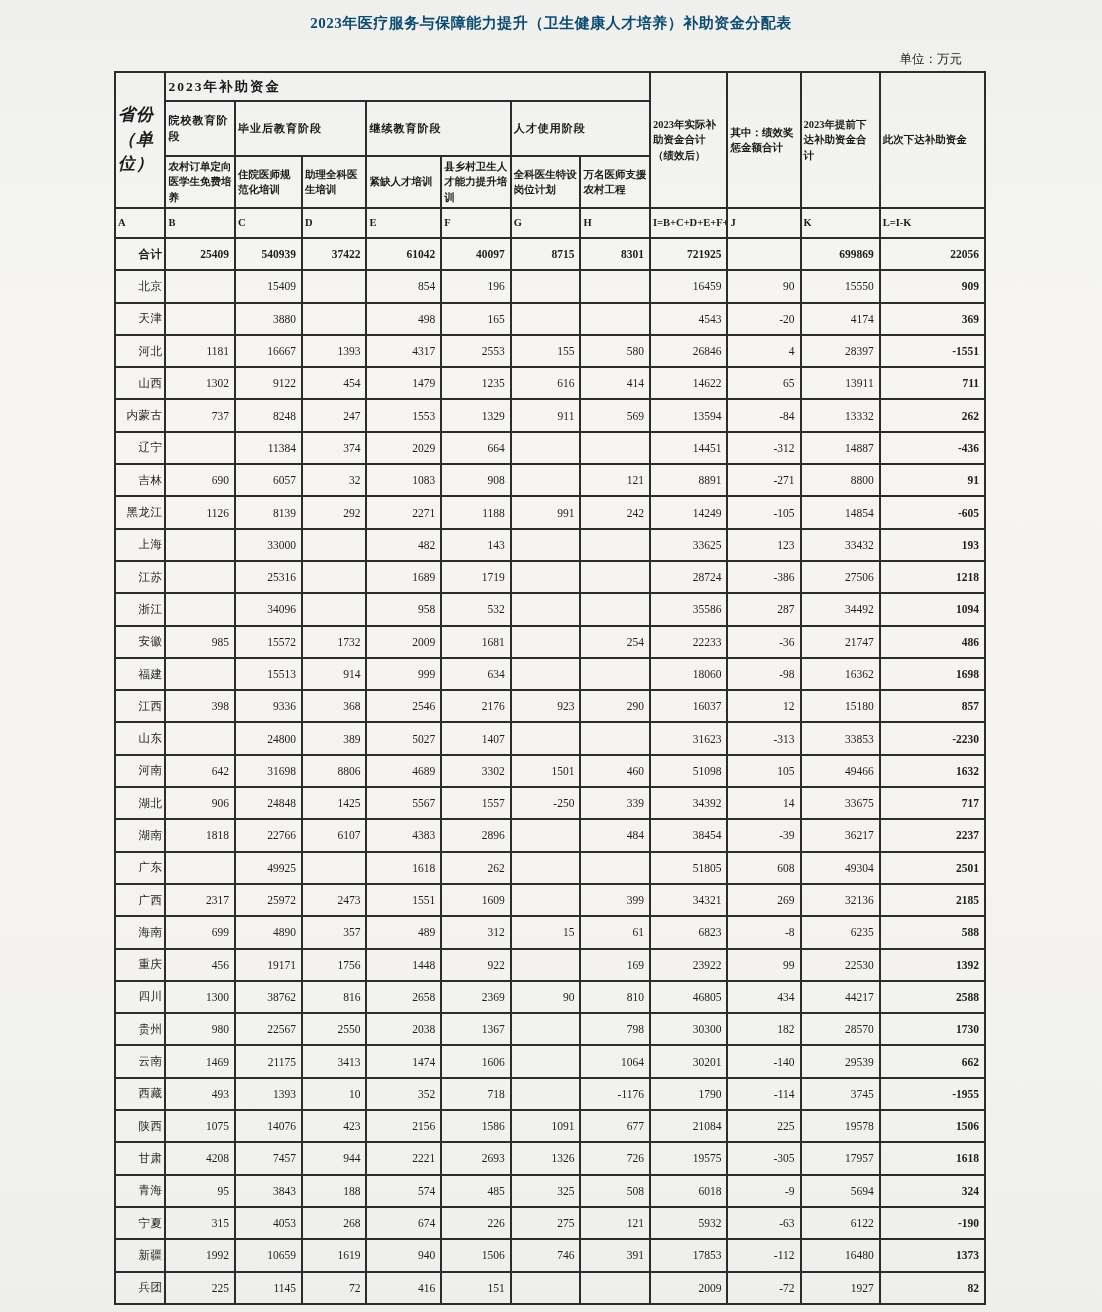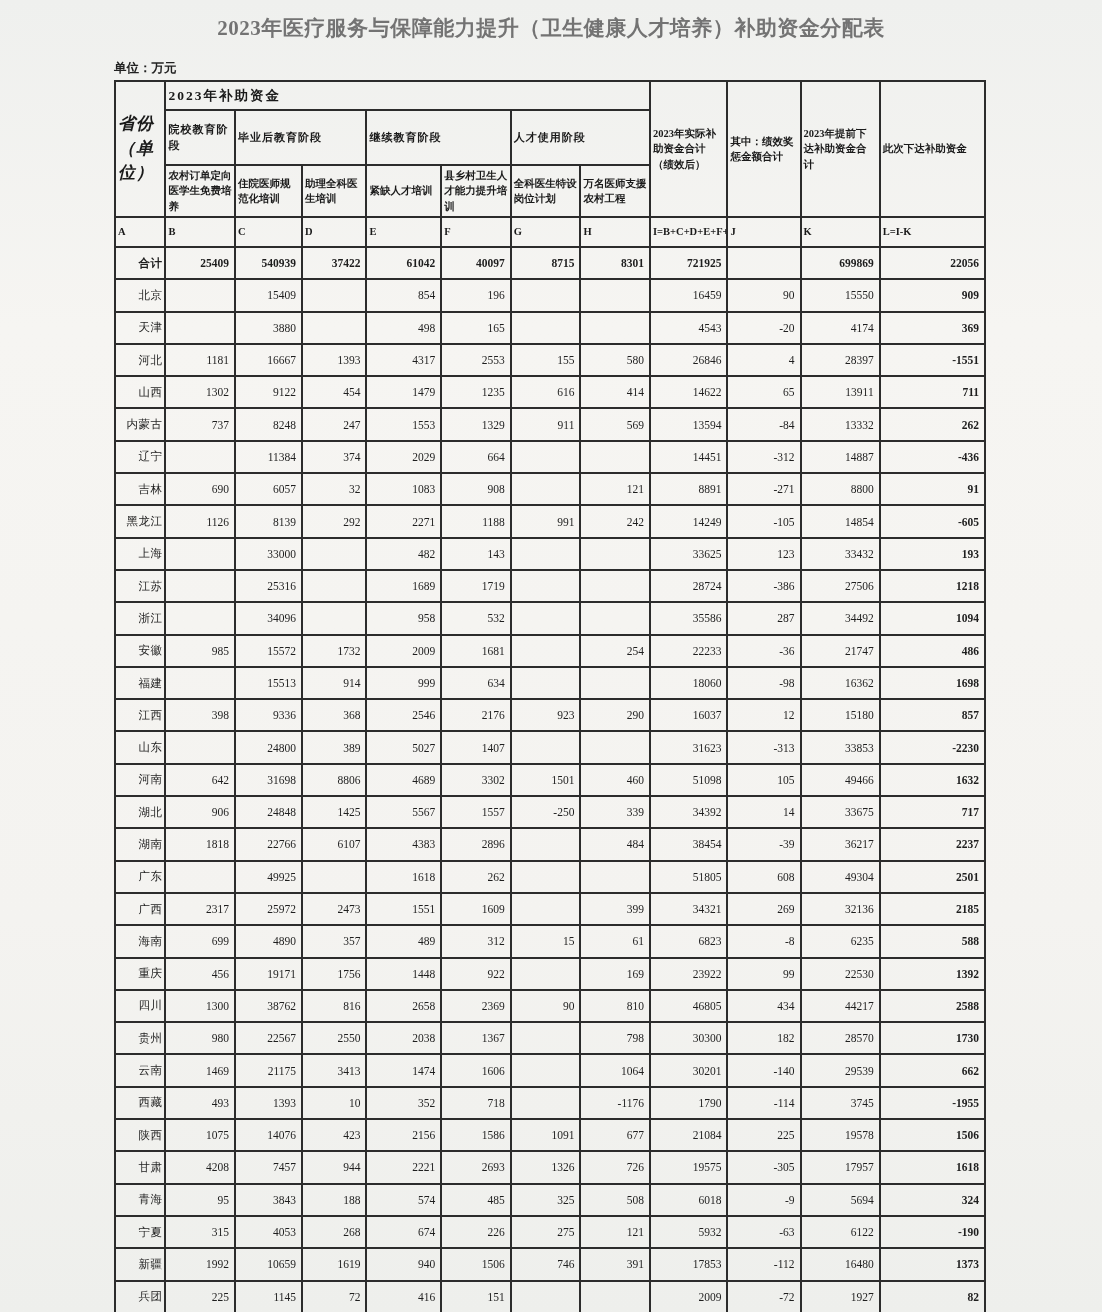--- a/index.html
+++ b/index.html
@@ -6,30 +6,31 @@
   html, body {
     width: 1102px; height: 1312px;
     background: linear-gradient(180deg, #eff0ee 0%, #f6f5f2 25%, #f4f3f0 70%, #eeefec 100%);
     font-family: "Liberation Serif", "DejaVu Serif", serif;
     color: #1c1c1c;
     overflow: hidden;
   }
   .page { width: 1102px; height: 1312px; position: relative; }
   .title {
     text-align: center;
-    font-size: 21px;
+    font-size: 15px;
     font-weight: bold;
     padding-top: 14px;
     letter-spacing: 0.5px;
-    color: #737373;
+    color: #0c4a6e;
   }
   .doc-area { width: 872px; margin-left: 114px; }
   .unit-note {
+    text-align: right;
     font-size: 12.5px;
-    font-weight: bold;
+    font-weight: normal;
     margin-top: 18px;
     margin-bottom: 3px;
     padding-right: 24px;
     color: #222;
   }
   table.subsidy-table {
     width: 872px;
     border-collapse: collapse;
     table-layout: fixed;
     background: transparent;

